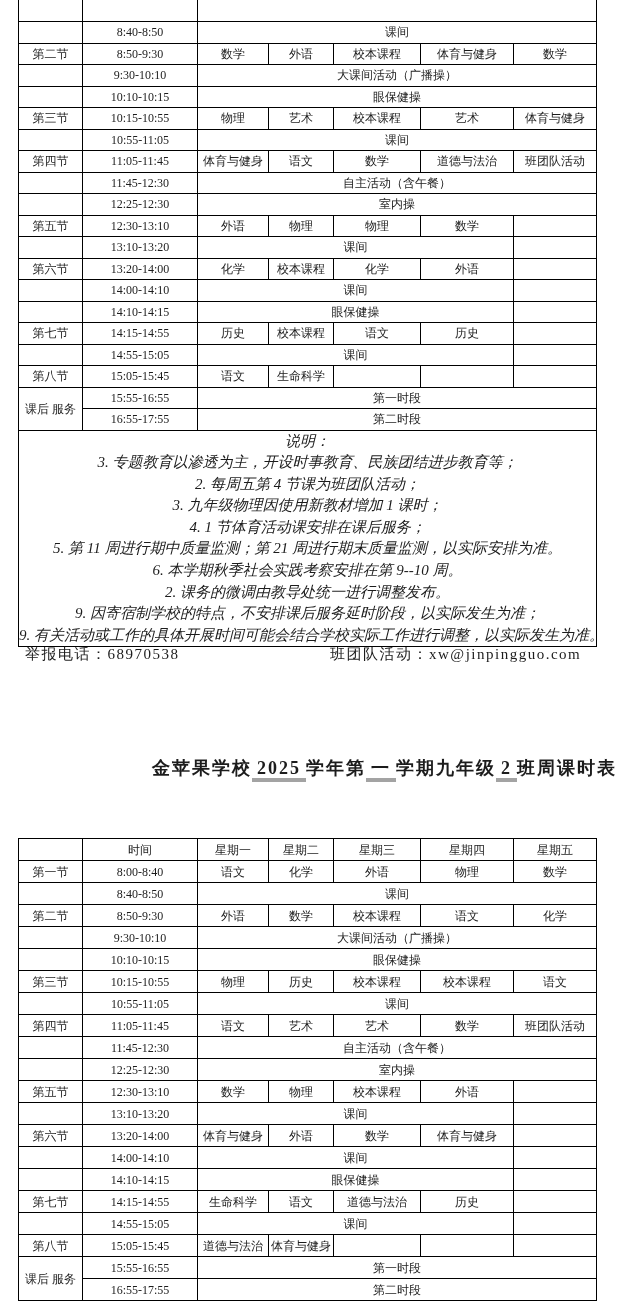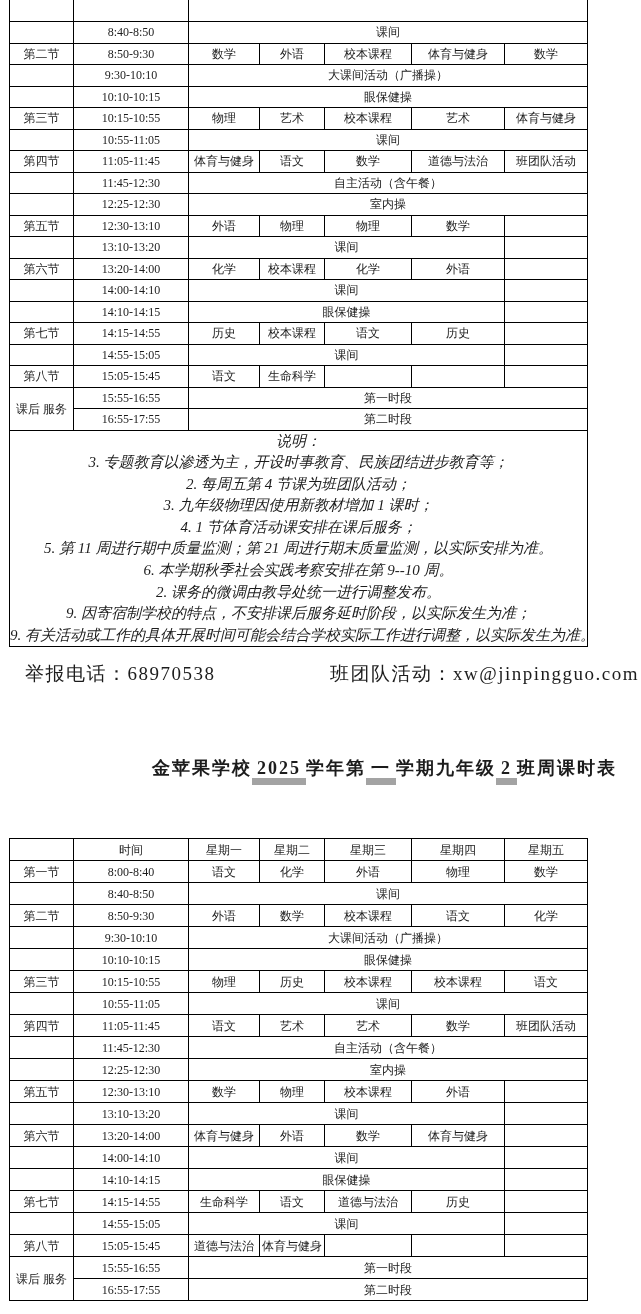--- a/index.html
+++ b/index.html
@@ -6,53 +6,53 @@
   body{
     width:641px;height:1314px;background:#fff;color:#1c1c1c;
     font-family:"Liberation Serif","DejaVu Serif",serif;
     position:relative;overflow:hidden;
   }
   .page{position:absolute;inset:0;}
 
   
   table.tt{
     border-collapse:collapse;table-layout:fixed;
-    position:absolute;left:9px;width:578px;
+    position:absolute;left:18px;width:578px;
   }
   #table1{top:0;}
   #table2{top:838px;padding-left:24px;}
   .tt td{
     border:1px solid #000;padding:0;margin:0;
     text-align:center;vertical-align:middle;
     font-size:12px;line-height:20px;white-space:nowrap;overflow:hidden;
   }
   #table1 tr{height:21.5px;}
   #table2 tr{height:22px;}
   tr.stub{height:10px;}
   tr.stub td{border-top:none;height:10px;}
   .section-cell{white-space:pre-line;}
   .notes-cell{
     text-align:left;vertical-align:top;white-space:normal;
     padding:3px 6px 2px 6px;
   }
   .note-line{font-size:15px;line-height:21.6px;white-space:nowrap;font-style:italic;}
 
   
-  .contact-line{position:absolute;left:25px;width:600px;font-size:19px;letter-spacing:1.5px;margin-top:16px;}
+  .contact-line{position:absolute;left:25px;width:600px;font-size:15px;letter-spacing:1.5px;}
   #contact-line1{top:645px;}
   #contact-line2{top:680px;}
   .c-right{position:absolute;left:305px;top:0;}
   .c-item{white-space:nowrap;}
 
   
   #doc-title{
     position:absolute;top:756px;left:152px;
     font-size:18px;font-weight:bold;letter-spacing:2px;white-space:nowrap;
   }
-  #doc-title .u{border-bottom:7px solid #a3a3a3;padding:0 5px;}
+  #doc-title .u{border-bottom:4px solid #a3a3a3;padding:0 5px;}
 </style>
 </head>
 <body>
 
 <div class="page">
 
   <table class="tt" id="table1">
     <colgroup>
       <col style="width:64px">
         <col style="width:115px">

